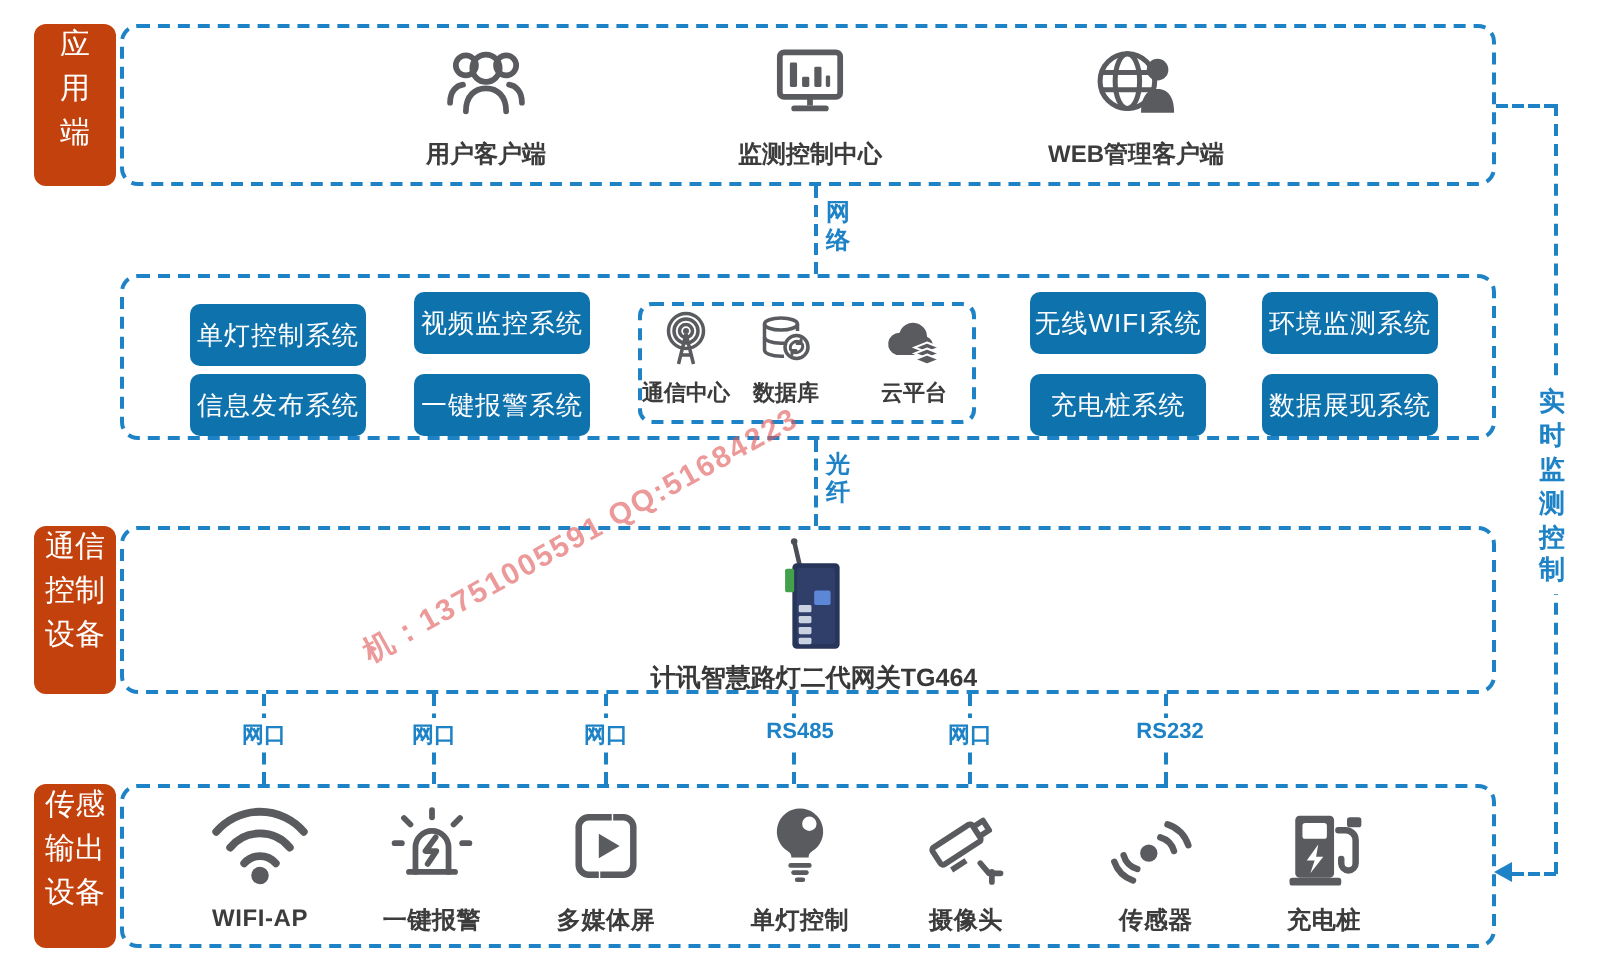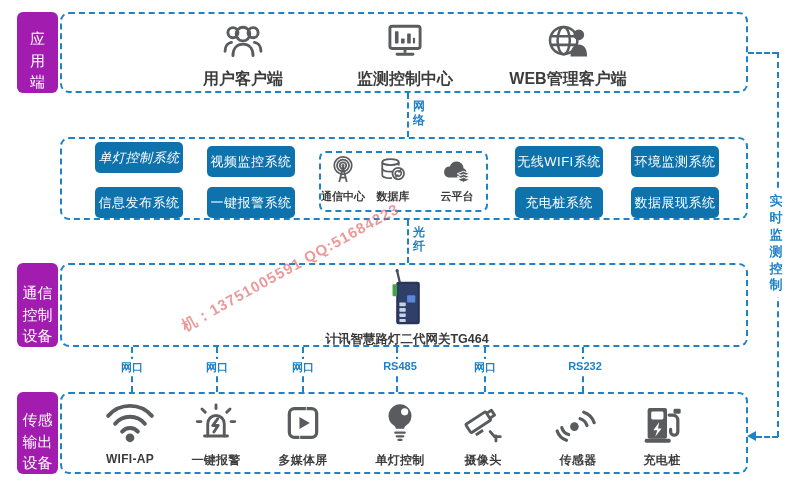--- a/index.html
+++ b/index.html
@@ -2,28 +2,28 @@
 <html><head>
 <meta charset="utf-8">
 <style>
   html,body{margin:0;padding:0;background:#fff;}
   .stage{
     position:relative;width:800px;height:483px;background:#fff;overflow:hidden;
     font-family:"Liberation Sans","DejaVu Sans",sans-serif;
   }
   .dash-box{position:absolute;border:2px dashed #1e82c6;border-radius:9px;box-sizing:border-box;background:transparent;}
   .side-label{
-    position:absolute;left:17px;width:41px;background:#a21caf;border-radius:6px;
-    color:#fff;display:flex;align-items:flex-end;justify-content:center;text-align:center;
+    position:absolute;left:17px;width:41px;background:#c2410c;border-radius:6px;
+    color:#fff;display:flex;align-items:flex-start;justify-content:center;text-align:center;
   }
   .side-label .vtxt{font-size:15px;font-weight:500;line-height:1.45;word-break:break-all;}
   .w1{width:17px;} .w2{width:33px;}
   .client{position:absolute;width:120px;text-align:center;}
   .client .icon{display:block;height:46px;}
-  .client .lbl{display:block;font-size:16px;font-weight:600;color:#3c3c3c;margin-top:4px;}
+  .client .lbl{display:block;font-size:12px;font-weight:600;color:#3c3c3c;margin-top:4px;}
   .btn{
     position:absolute;width:88px;height:31px;background:#0e72ad;border-radius:5px;
     color:#fff;font-size:13px;font-weight:500;display:flex;align-items:center;justify-content:center;
     letter-spacing:.5px;
   }
   .core-item{position:absolute;width:54px;text-align:center;top:155px;}
   .core-item .icon{display:block;height:32px;}
   .core-item .lbl{display:block;font-size:11px;font-weight:700;color:#3c3c3c;margin-top:2px;}
   .vline{position:absolute;width:0;border-left:2px dashed #1e82c6;}
   .hline{position:absolute;height:0;border-top:2px dashed #1e82c6;}
@@ -118,21 +118,21 @@
       </svg>
     </span>
     <span class="lbl">WEB管理客户端</span>
   </div>
 
   <div class="vline" style="left:407px;top:93px;height:44px;"></div>
   <div class="conn-vlabel" style="left:412px;top:99px;">网络</div>
 
   <div class="dash-box" style="left:60px;top:137px;width:688px;height:83px;"></div>
 
-  <div class="btn" style="left:95px;top:142px;font-style:italic;">单灯控制系统</div>
+  <div class="btn" style="left:95px;top:152px;">单灯控制系统</div>
   <div class="btn" style="left:207px;top:146px;">视频监控系统</div>
   <div class="btn" style="left:95px;top:187px;">信息发布系统</div>
   <div class="btn" style="left:207px;top:187px;">一键报警系统</div>
 
   <div class="dash-box" style="left:319px;top:151px;width:169px;height:61px;border-radius:7px;"></div>
 
   <div class="core-item" style="left:316px;">
     <span class="icon">
       <svg width="32" height="32" viewBox="0 0 64 64">
         <g fill="none" stroke="#595b5e" stroke-width="3.5">

